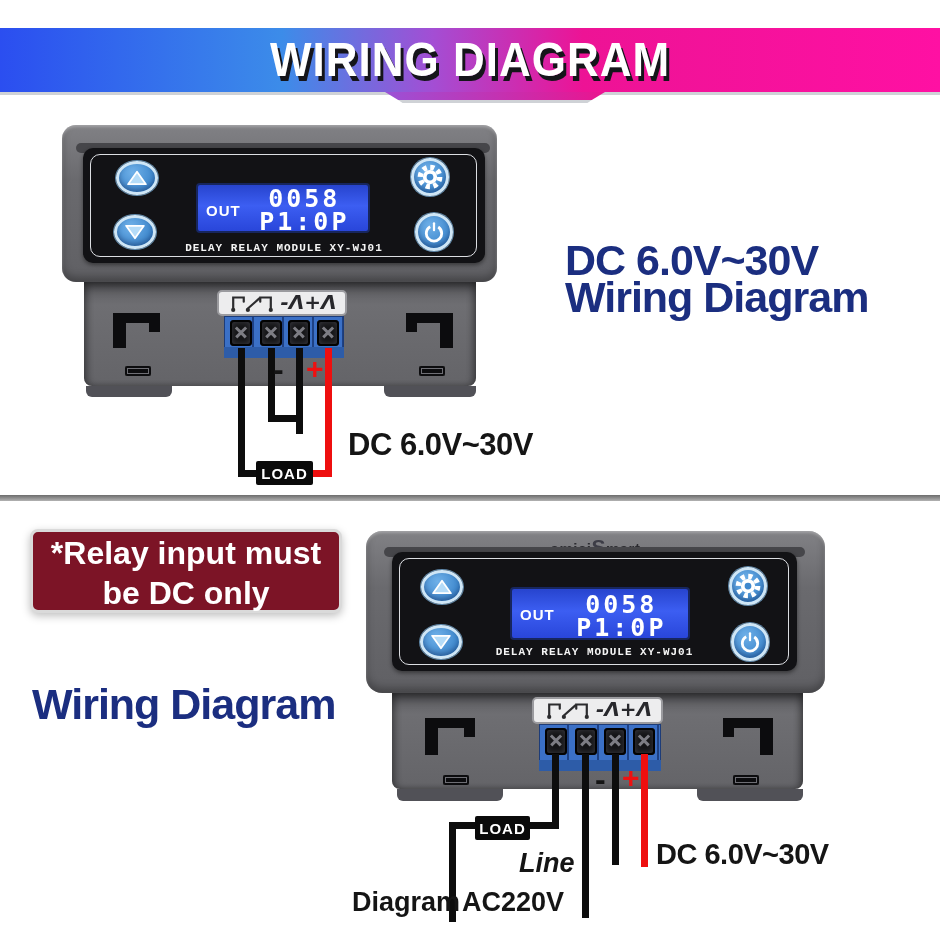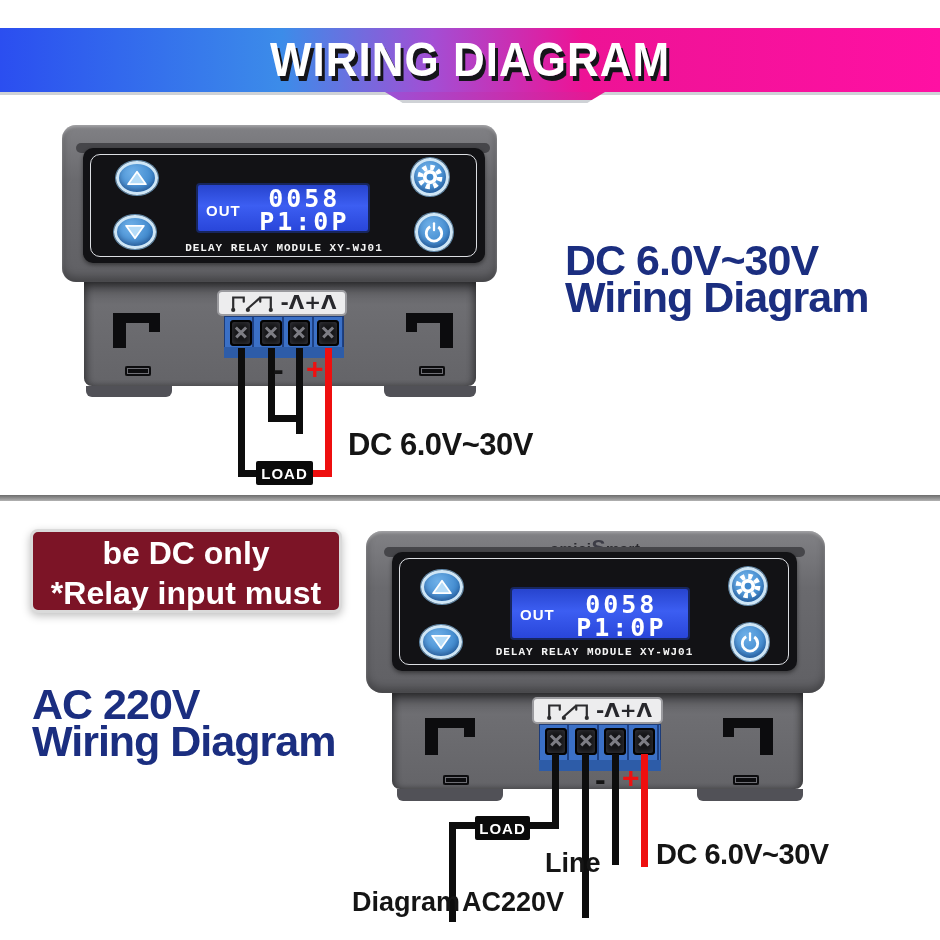--- a/index.html
+++ b/index.html
@@ -49,21 +49,21 @@
   .lowerbody{position:absolute;background:linear-gradient(180deg,#5a5a5e,#6e6e72 22%,#646468);
     border-radius:0 0 8px 8px;box-shadow:inset 0 6px 9px rgba(0,0,0,.4), inset 4px 0 6px rgba(0,0,0,.2), inset -4px 0 6px rgba(0,0,0,.2);}
   .foot{position:absolute;background:#515157;border-radius:0 0 6px 6px;}
   .clip{position:absolute;box-sizing:border-box;border-top:10px solid #0c0c0e;}
   .clip.cl{border-left:13px solid #0c0c0e;}
   .clip.cr{border-right:13px solid #0c0c0e;}
   .clip.cl::after{content:"";position:absolute;right:0;top:0;width:11px;height:9px;background:#0c0c0e;}
   .clip.cr::after{content:"";position:absolute;left:0;top:0;width:11px;height:9px;background:#0c0c0e;}
   .slot{position:absolute;background:#0c0c0e;border-radius:2px;box-shadow:inset 0 0 0 2px #0c0c0e, inset 0 0 0 3px #6e6e74;}
   .termlabel{position:absolute;background:#ededee;border:2px solid #9b9b9f;border-radius:5px;
-    display:flex;align-items:flex-end;justify-content:center;gap:3px;box-sizing:border-box;}
+    display:flex;align-items:flex-start;justify-content:center;gap:3px;box-sizing:border-box;font-style:italic;}
   .termlabel .marks{font-family:"DejaVu Sans",sans-serif;font-weight:700;font-size:20px;color:#28282c;margin-top:-2px;}
   .blueblock{position:absolute;background:#3b70c6;
     background-image:repeating-linear-gradient(90deg,transparent 0 28px,#1e4184 28px 30px);
     box-shadow:inset 0 -11px 0 #2d5ca8, inset 0 0 0 1px #1d3c78;}
   .screw{position:absolute;width:22px;background:#141416;border-radius:4px;
     box-shadow:inset 0 0 0 2px #020202, inset 0 0 6px 2px #3a3a40;}
   .screw i{position:absolute;left:4px;top:11px;width:14px;height:2.5px;background:#7d7d84;transform:rotate(45deg);}
   .screw i.b{transform:rotate(-45deg);}
 
   .wire{position:absolute;background:#0d0d0d;}
@@ -172,26 +172,25 @@
   <div class="wire red" style="left:325px;top:348px;width:7px;height:129px;"></div>
   <div class="wire red" style="left:311px;top:470px;width:21px;height:7px;"></div>
   <div class="lbl" style="left:273px;top:351px;font-size:32px;">-</div>
   <div class="lbl red" style="left:306px;top:352px;font-size:30px;">+</div>
   <div class="loadbox" style="left:256px;top:461px;width:57px;height:24px;">LOAD</div>
   <div class="lbl" style="left:348px;top:427px;font-size:31px;letter-spacing:-0.5px;">DC 6.0V~30V</div>
 
   <div class="divider"></div>
 
   <div class="note">
+    <div>*Relay input must</div>
     <div>be DC only</div>
-    <div>*Relay input must</div>
   </div>
 
   <div class="heading" style="left:32px;top:686px;">
-    <div>AC 220V</div>
     <div>Wiring Diagram</div>
   </div>
 
   <div class="bezel" style="left:366px;top:531px;width:459px;height:162px;border-radius:16px;"></div>
   <div class="brand" style="left:366px;top:535px;width:459px;"><span>amici</span><span class="s">S</span><span>mart</span></div>
   <div class="recess" style="left:384px;top:547px;width:421px;height:10px;"></div>
   <div class="panel" style="left:392px;top:552px;width:405px;height:119px;"></div>
   <div class="outline" style="left:399px;top:558px;width:388px;height:105px;"></div>
 
   <div class="btn" style="left:421px;top:570px;width:42px;height:34px;">
@@ -269,18 +268,18 @@
   <div class="wire" style="left:552px;top:754px;width:7px;height:75px;"></div>
   <div class="wire" style="left:528px;top:822px;width:31px;height:7px;"></div>
   <div class="wire" style="left:449px;top:822px;width:30px;height:7px;"></div>
   <div class="wire" style="left:449px;top:822px;width:7px;height:100px;"></div>
   <div class="wire" style="left:582px;top:754px;width:7px;height:164px;"></div>
   <div class="wire" style="left:612px;top:754px;width:7px;height:111px;"></div>
   <div class="wire red" style="left:641px;top:754px;width:7px;height:113px;"></div>
   <div class="lbl" style="left:595px;top:761px;font-size:32px;">-</div>
   <div class="lbl red" style="left:622px;top:761px;font-size:30px;">+</div>
   <div class="loadbox" style="left:475px;top:816px;width:55px;height:24px;">LOAD</div>
-  <div class="lbl" style="left:545px;top:848px;font-size:27px;">Line</div>
+  <div class="lbl" style="left:519px;top:848px;font-size:27px;font-style:italic;">Line</div>
   <div class="lbl" style="left:352px;top:887px;font-size:27px;">Diagram</div>
   <div class="lbl" style="left:462px;top:887px;font-size:27px;">AC220V</div>
   <div class="lbl" style="left:656px;top:838px;font-size:29px;letter-spacing:-0.5px;">DC 6.0V~30V</div>
 
 </div>
 
 </body></html>

